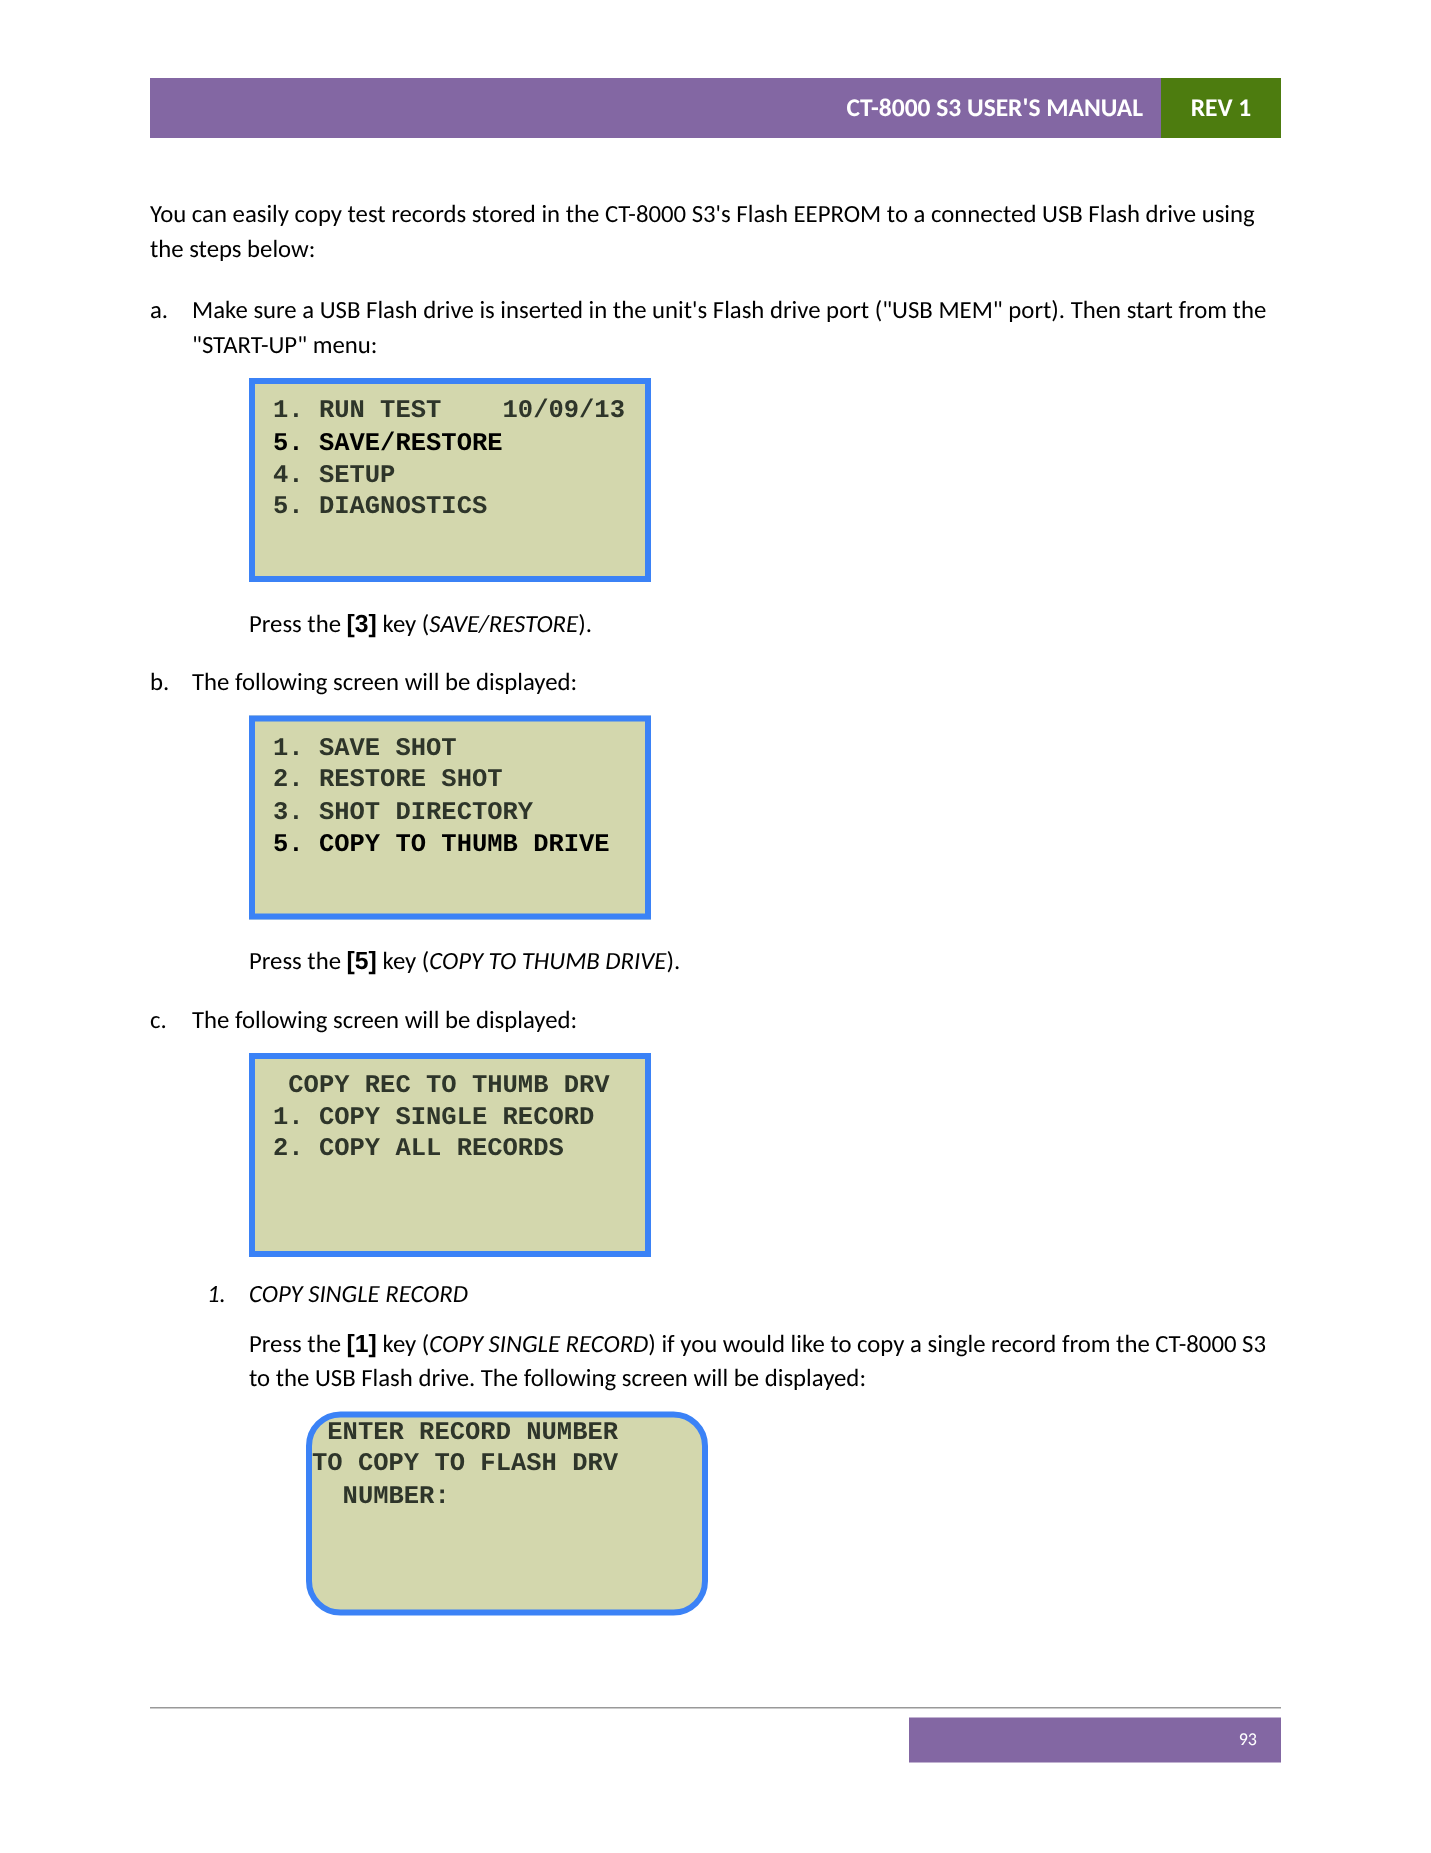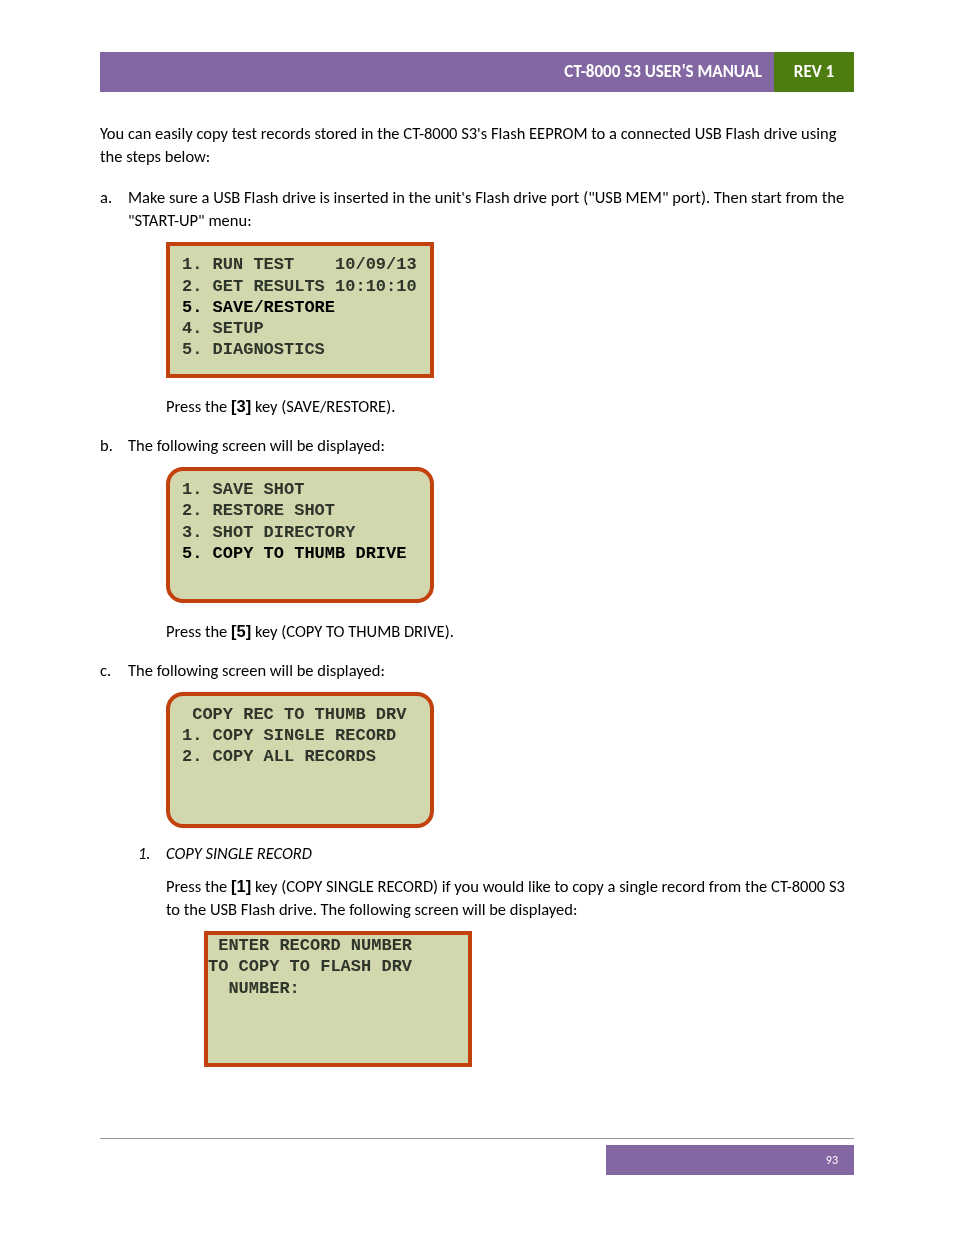--- a/index.html
+++ b/index.html
@@ -15,21 +15,21 @@
     width: 954px;
     height: 1235px;
     position: relative;
     box-sizing: border-box;
     padding: 52px 100px 0 100px;
   }
   .header-bar {
     width: 100%;
     display: flex;
     height: 40px;
-    margin-bottom: 30px;
+    margin-bottom: 40px;
   }
   .header-left {
     flex: 1;
     background: #8367a3;
     color: #ffffff;
     font-weight: 700;
     display: flex;
     align-items: center;
     justify-content: flex-end;
     padding-right: 12px;
@@ -61,56 +61,56 @@
   .ol-alpha > li {
     margin-bottom: 16px;
   }
   .ol-alpha > li .marker {
     display: inline-block;
     width: 28px;
     margin-left: -28px;
   }
   .lcd {
     background: #d3d7ad;
-    border: 4px solid #c2410c;
+    border: 4px solid #3b82f6;
     font-family: "Courier New", monospace;
     font-weight: 600;
     font-size: 17px;
     line-height: 1.25;
     color: #2e352a;
     margin: 10px 0 14px 38px;
     box-sizing: border-box;
   }
   .lcd.small {
     width: 268px;
     height: 136px;
     padding: 8px 12px;
   }
   .lcd.wide {
     width: 268px;
     height: 136px;
     padding: 8px 12px;
-    border-radius: 17px;
   }
   .lcd-line {
     white-space: pre;
   }
   .lcd-line.bold {
     font-weight: 900;
     color: #000;
   }
   .after-lcd {
     margin-left: 38px;
     margin-bottom: 16px;
   }
   .key {
     font-weight: 700;
     font-family: Arial, sans-serif;
   }
   .ital {
+    font-style: italic;
     text-align: right;
   }
   .sublist {
     list-style: none;
     margin: 0;
     padding: 0 0 0 38px;
   }
   .sublist > li {
     margin-bottom: 12px;
   }
@@ -124,20 +124,21 @@
     font-style: italic;
     margin-bottom: 10px;
   }
   .sub-para {
     margin: 0 0 10px 0;
   }
   .lcd.sub {
     margin-left: 38px;
     width: 268px;
     height: 136px;
+    border-radius: 23px;
   }
   .footer {
     position: absolute;
     bottom: 60px;
     left: 100px;
     right: 100px;
   }
   .footer-line {
     border-top: 1px solid #999;
     margin-bottom: 6px;
@@ -174,21 +175,20 @@
 
 
   <p class="intro">You can easily copy test records stored in the CT-8000 S3's Flash EEPROM to a connected USB Flash drive using the steps below:</p>
 
   <ol class="ol-alpha">
 
     <li>
       <span class="marker">a.</span><span>Make sure a USB Flash drive is inserted in the unit's Flash drive port ("USB MEM" port). Then start from the "START-UP" menu:</span>
       <div class="lcd small">
         <div class="lcd-line">1. RUN TEST    10/09/13</div>
-        <div class="lcd-line">2. GET RESULTS 10:10:10</div>
         <div class="lcd-line bold">5. SAVE/RESTORE</div>
         <div class="lcd-line">4. SETUP</div>
         <div class="lcd-line">5. DIAGNOSTICS</div>
       </div>
       <p class="after-lcd">
         <span>Press the </span><span class="key">[3]</span><span> key (</span><span class="ital">SAVE/RESTORE</span><span>).</span>
       </p>
     </li>
 
     <li>

